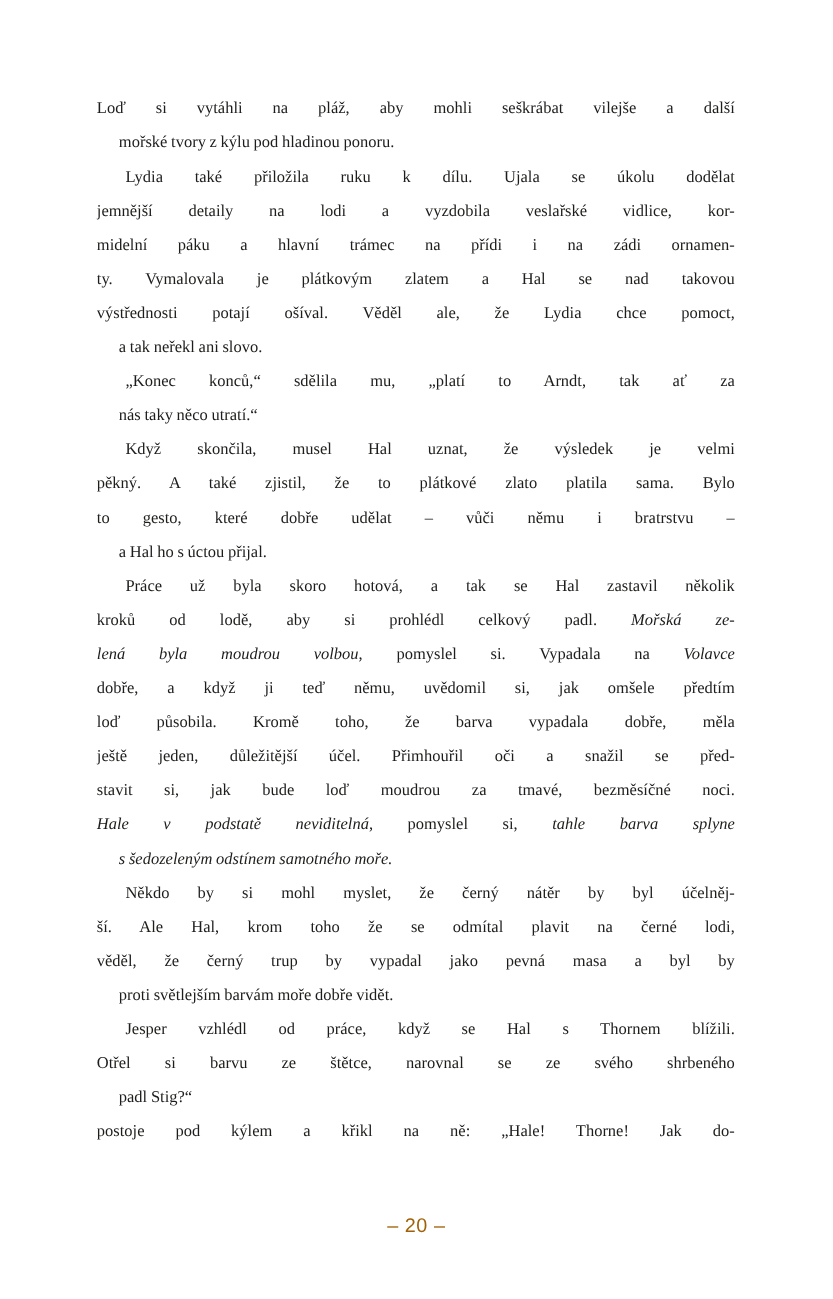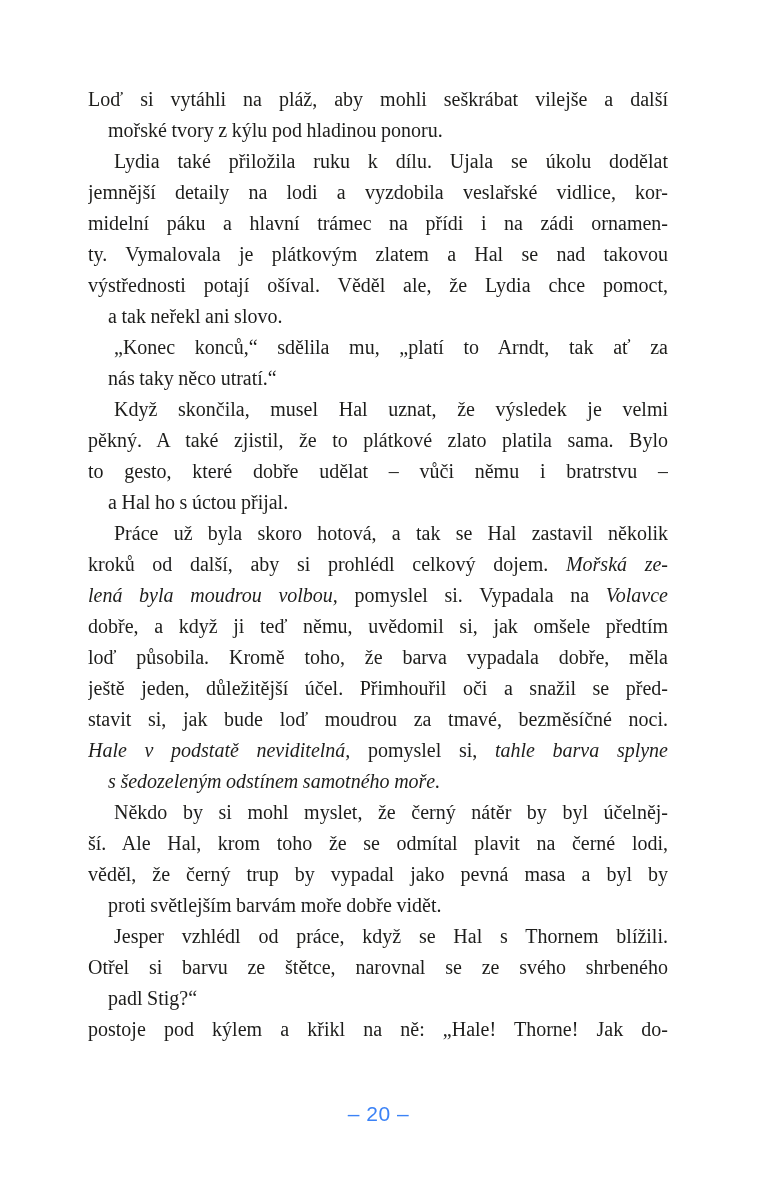--- a/index.html
+++ b/index.html
@@ -13,21 +13,21 @@
     height: 1181px;
     background: #ffffff;
     overflow: hidden;
     font-family: "Liberation Serif", "DejaVu Serif", serif;
   }
   .text-block {
     position: absolute;
     left: 88px;
     top: 84px;
     width: 580px;
-    font-size: 20px;
+    font-size: 15px;
     line-height: 31px;
     color: #1d1d1b;
     word-spacing: -0.4px;
   }
   .paragraph { margin: 0; padding: 0; }
   .line {
     height: 31px;
     overflow: hidden;
     text-align: justify;
     text-align-last: justify;
@@ -35,24 +35,24 @@
   .line.last { text-align-last: left; margin-left: 20px; }
   .line.indent { text-indent: 26px; }
   .line em { font-style: italic; }
   .page-footer {
     position: absolute;
     left: 0;
     top: 1103px;
     width: 757px;
     text-align: center;
     font-family: "Liberation Sans", "DejaVu Sans", sans-serif;
-    font-size: 21px;
+    font-size: 18px;
     line-height: 22px;
     letter-spacing: 0.5px;
-    color: #3b82f6;
+    color: #a16207;
   }
 </style>
 </head>
 <body>
 
 <div class="page">
   <div class="text-block">
       <div class="paragraph">
         <div class="line"><span>Loď si vytáhli na pláž, aby mohli seškrábat vilejše a další</span></div>
         <div class="line last"><span>mořské tvory z kýlu pod hladinou ponoru.</span></div>
@@ -70,21 +70,21 @@
         <div class="line last"><span>nás taky něco utratí.“</span></div>
       </div>
       <div class="paragraph">
         <div class="line indent"><span>Když skončila, musel Hal uznat, že výsledek je velmi</span></div>
         <div class="line"><span>pěkný. A také zjistil, že to plátkové zlato platila sama. Bylo</span></div>
         <div class="line"><span>to gesto, které dobře udělat – vůči němu i bratrstvu –</span></div>
         <div class="line last"><span>a Hal ho s úctou přijal.</span></div>
       </div>
       <div class="paragraph">
         <div class="line indent"><span>Práce už byla skoro hotová, a tak se Hal zastavil několik</span></div>
-        <div class="line"><span>kroků od další, aby si prohlédl celkový dojem. </span><em>Mořská ze-</em></div>
+        <div class="line"><span>kroků od lodě, aby si prohlédl celkový padl. </span><em>Mořská ze-</em></div>
         <div class="line"><em>lená byla moudrou volbou,</em><span> pomyslel si. Vypadala na </span><em>Volavce</em></div>
         <div class="line"><span>dobře, a když ji teď němu, uvědomil si, jak omšele předtím</span></div>
         <div class="line"><span>loď působila. Kromě toho, že barva vypadala dobře, měla</span></div>
         <div class="line"><span>ještě jeden, důležitější účel. Přimhouřil oči a snažil se před-</span></div>
         <div class="line"><span>stavit si, jak bude loď moudrou za tmavé, bezměsíčné noci.</span></div>
         <div class="line"><em>Hale v podstatě neviditelná,</em><span> pomyslel si, </span><em>tahle barva splyne</em></div>
         <div class="line last"><em>s šedozeleným odstínem samotného moře.</em></div>
       </div>
       <div class="paragraph">
         <div class="line indent"><span>Někdo by si mohl myslet, že černý nátěr by byl účelněj-</span></div>

